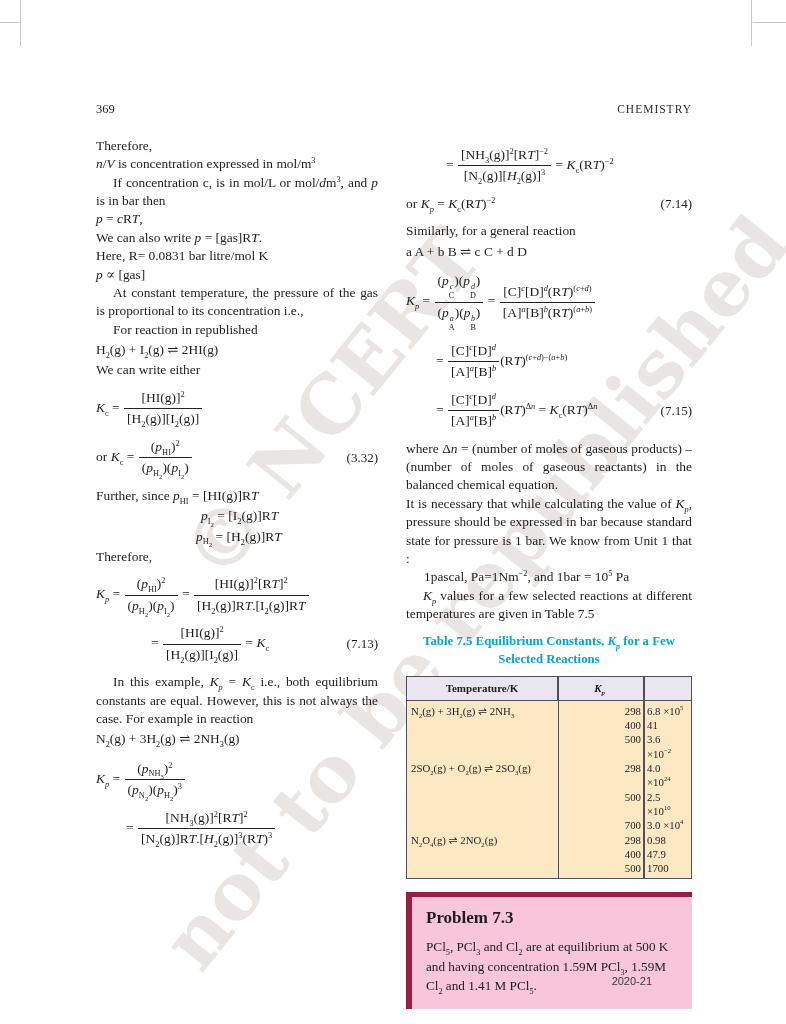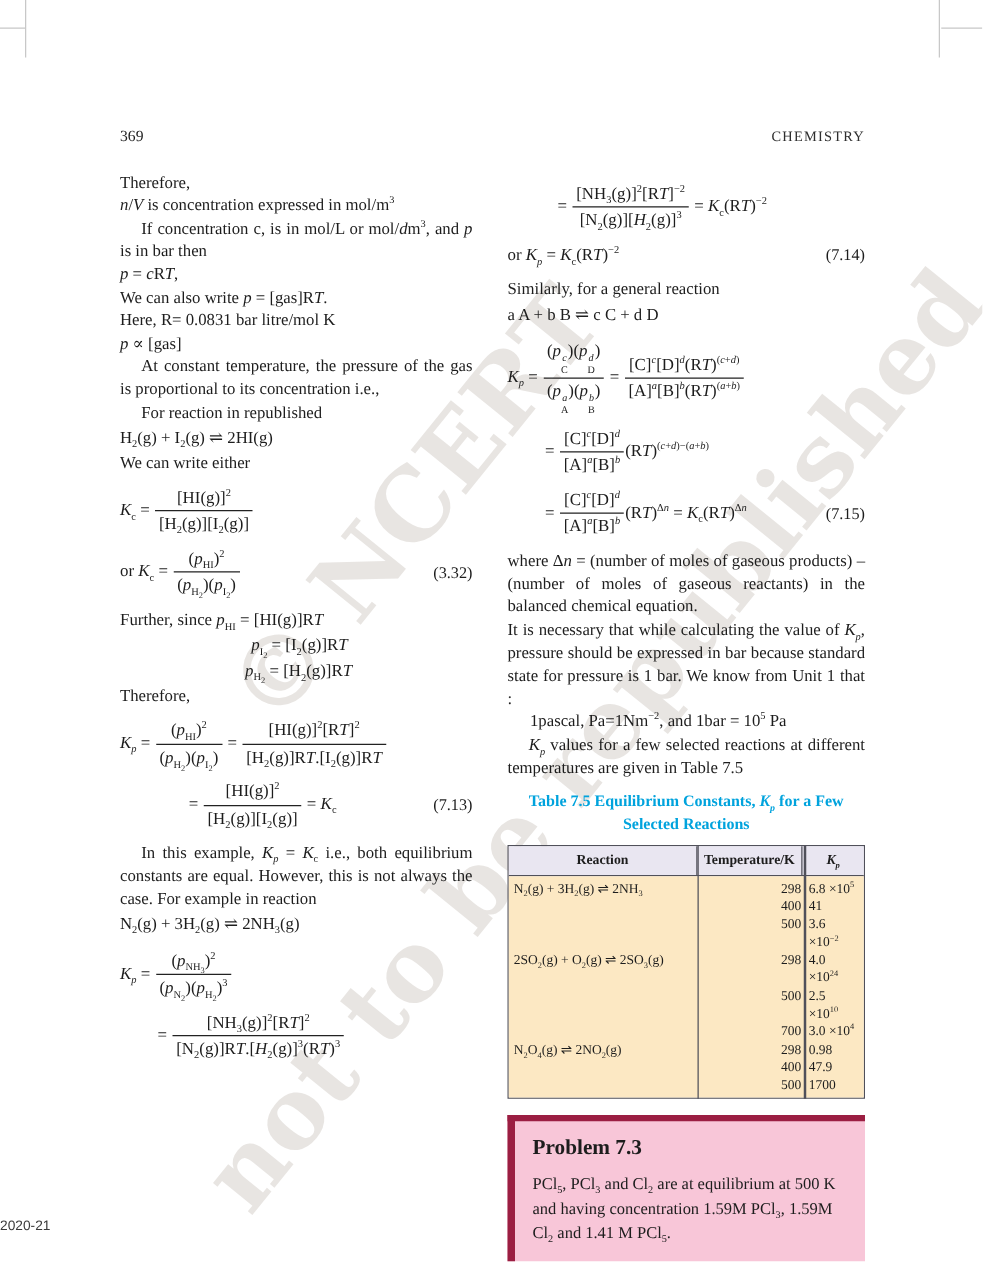--- a/index.html
+++ b/index.html
@@ -9,21 +9,21 @@
   .cm{position:absolute;background:#c8c8c8;}
   
   .wm{position:absolute;font-family:"DejaVu Serif",serif;font-weight:bold;white-space:nowrap;
       color:rgba(150,135,125,0.22);z-index:0;pointer-events:none;transform-origin:left bottom;}
   #wm1{font-size:78px;left:235px;top:505px;transform:rotate(-51deg);}
   #wm2{font-size:78px;left:215px;top:895px;transform:rotate(-51deg);}
   
   .pagehead{position:absolute;top:102px;left:96px;width:596px;display:flex;
             justify-content:space-between;align-items:baseline;font-size:12.5px;z-index:2;}
   .running{font-size:11.5px;letter-spacing:1px;color:#2e2e2e;}
-  .pagefoot{position:absolute;top:975px;left:0;width:652px;text-align:left;
+  .pagefoot{position:absolute;top:975px;left:0;width:652px;text-align:right;
             font-family:"Liberation Sans",sans-serif;font-size:11px;color:#3a3a3a;z-index:2;}
   
   .col{position:absolute;top:137px;font-size:13.4px;line-height:1.37;z-index:1;}
   .col-left{left:96px;width:282px;}
   .col-right{left:406px;width:286px;}
   .blk{margin:0;}
   .indent{text-indent:17px;}
   .p{text-align:justify;}
   .chem{padding:2px 0;}
   .eq{position:relative;margin:9px 0;font-size:13.5px;}
@@ -128,21 +128,20 @@
         <div class="blk p">It is necessary that while calculating the value of <i>K</i><sub><i>p</i></sub>, pressure should be expressed in bar because standard state for pressure is 1 bar. We know from Unit 1 that :</div>
         <div class="blk line pad18">1pascal, Pa=1Nm<sup>−2</sup>, and 1bar = 10<sup>5</sup> Pa</div>
         <div class="blk indent p"><i>K</i><sub><i>p</i></sub> values for a few selected reactions at different temperatures are  given in Table 7.5</div>
       </div>
 
     <div class="tbl-title" id="tbl-title" style="color: rgb(0, 163, 221);">Table 7.5  Equilibrium Constants, <i>K</i><sub><i>p</i></sub> for a Few Selected Reactions</div>
 
     <div class="tblwrap">
       <div class="tbl">
         <div class="thead" style="background: rgb(233, 230, 241);">
-            <div class="hc">Reaction</div>
             <div class="hc">Temperature/K</div>
             <div class="hc"><i>K</i><sub><i>p</i></sub></div>
           </div>
         <div class="tbody" style="background: rgb(252, 232, 195);">
             <div class="trow">
               <div class="c1">N<sub>2</sub>(g) + 3H<sub>2</sub>(g) ⇌ 2NH<sub>3</sub></div>
               <div class="c2">298</div>
               <div class="c3">6.8 ×10<sup>5</sup></div>
             </div>
             <div class="trow">

